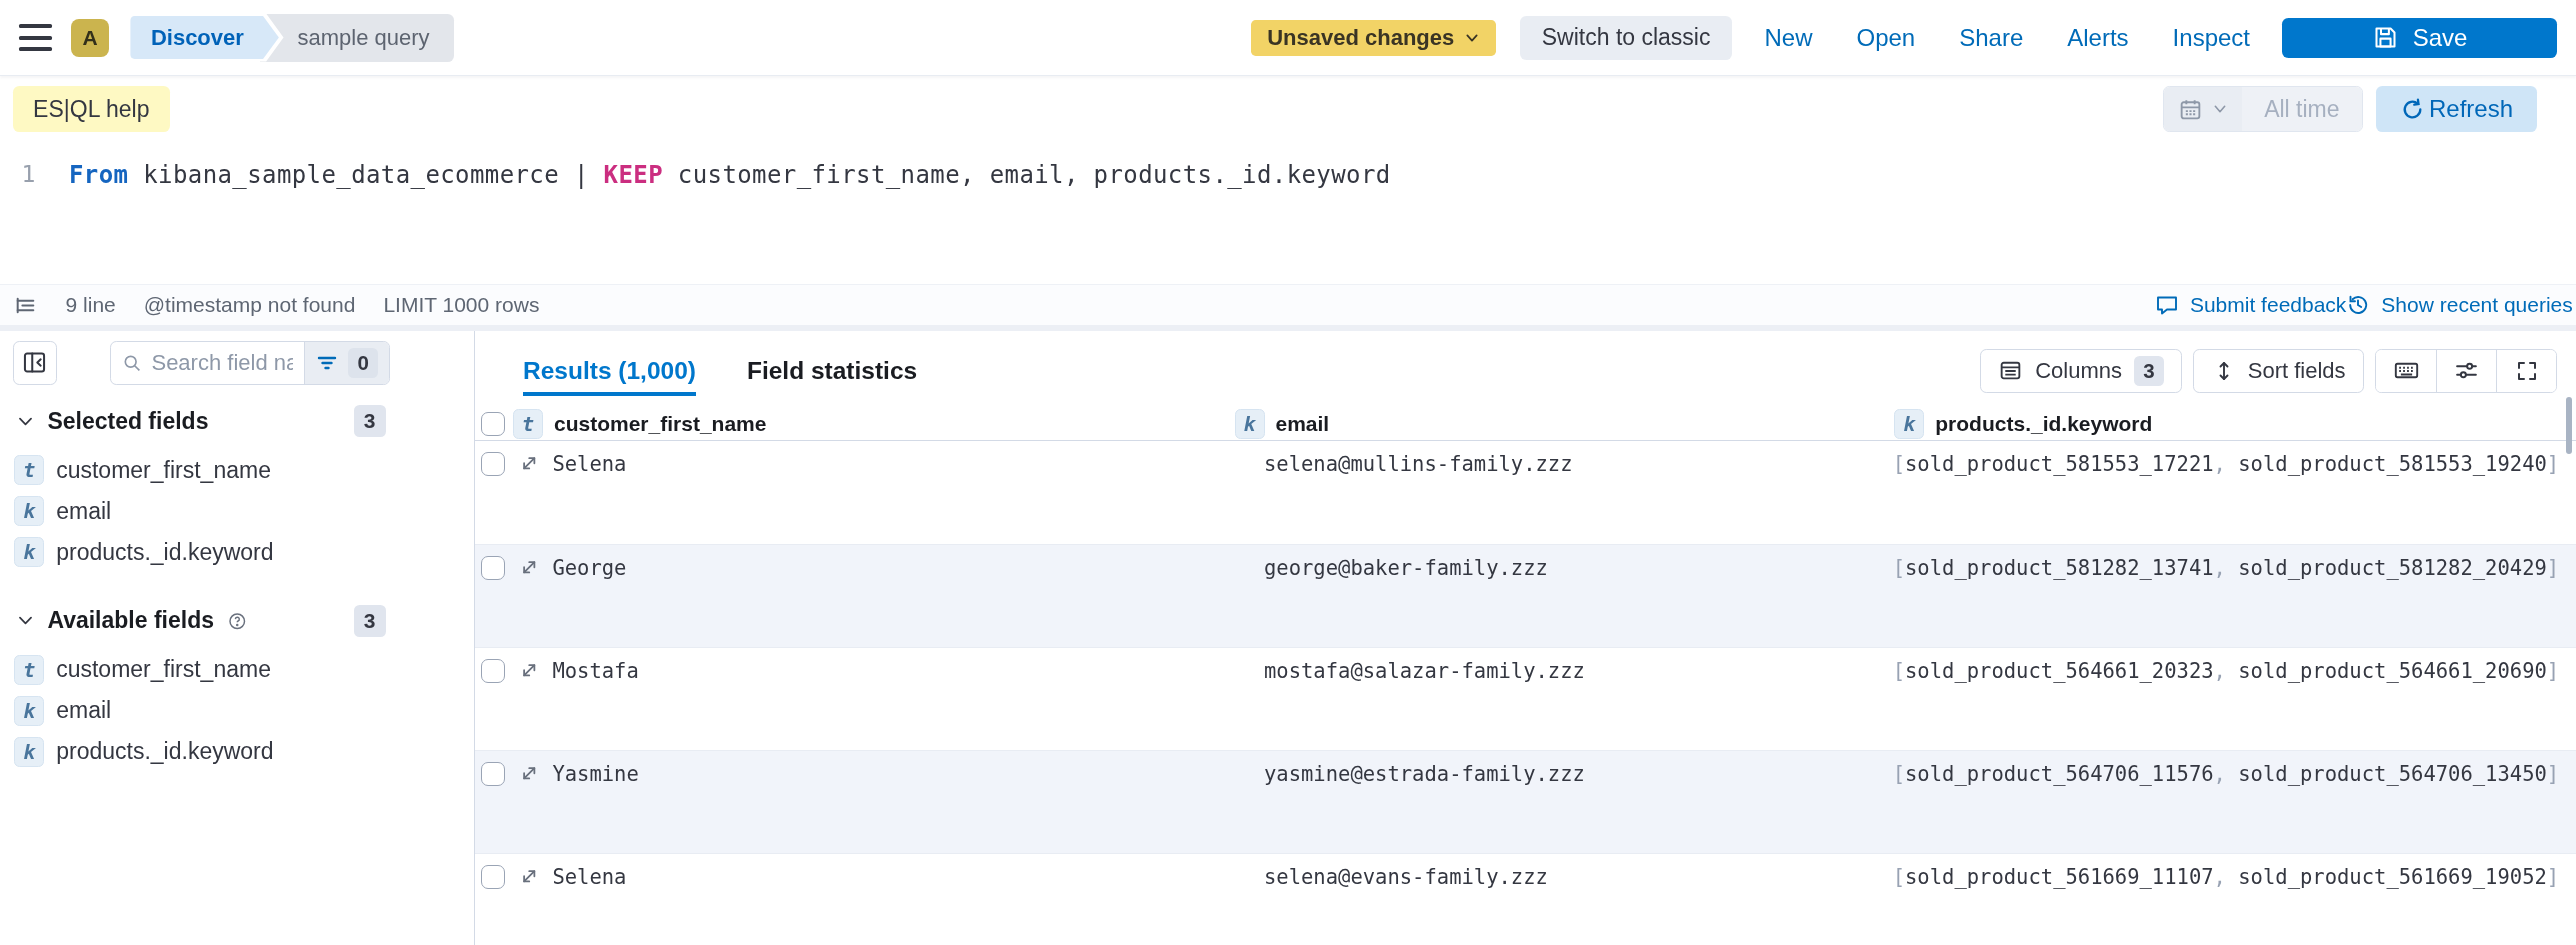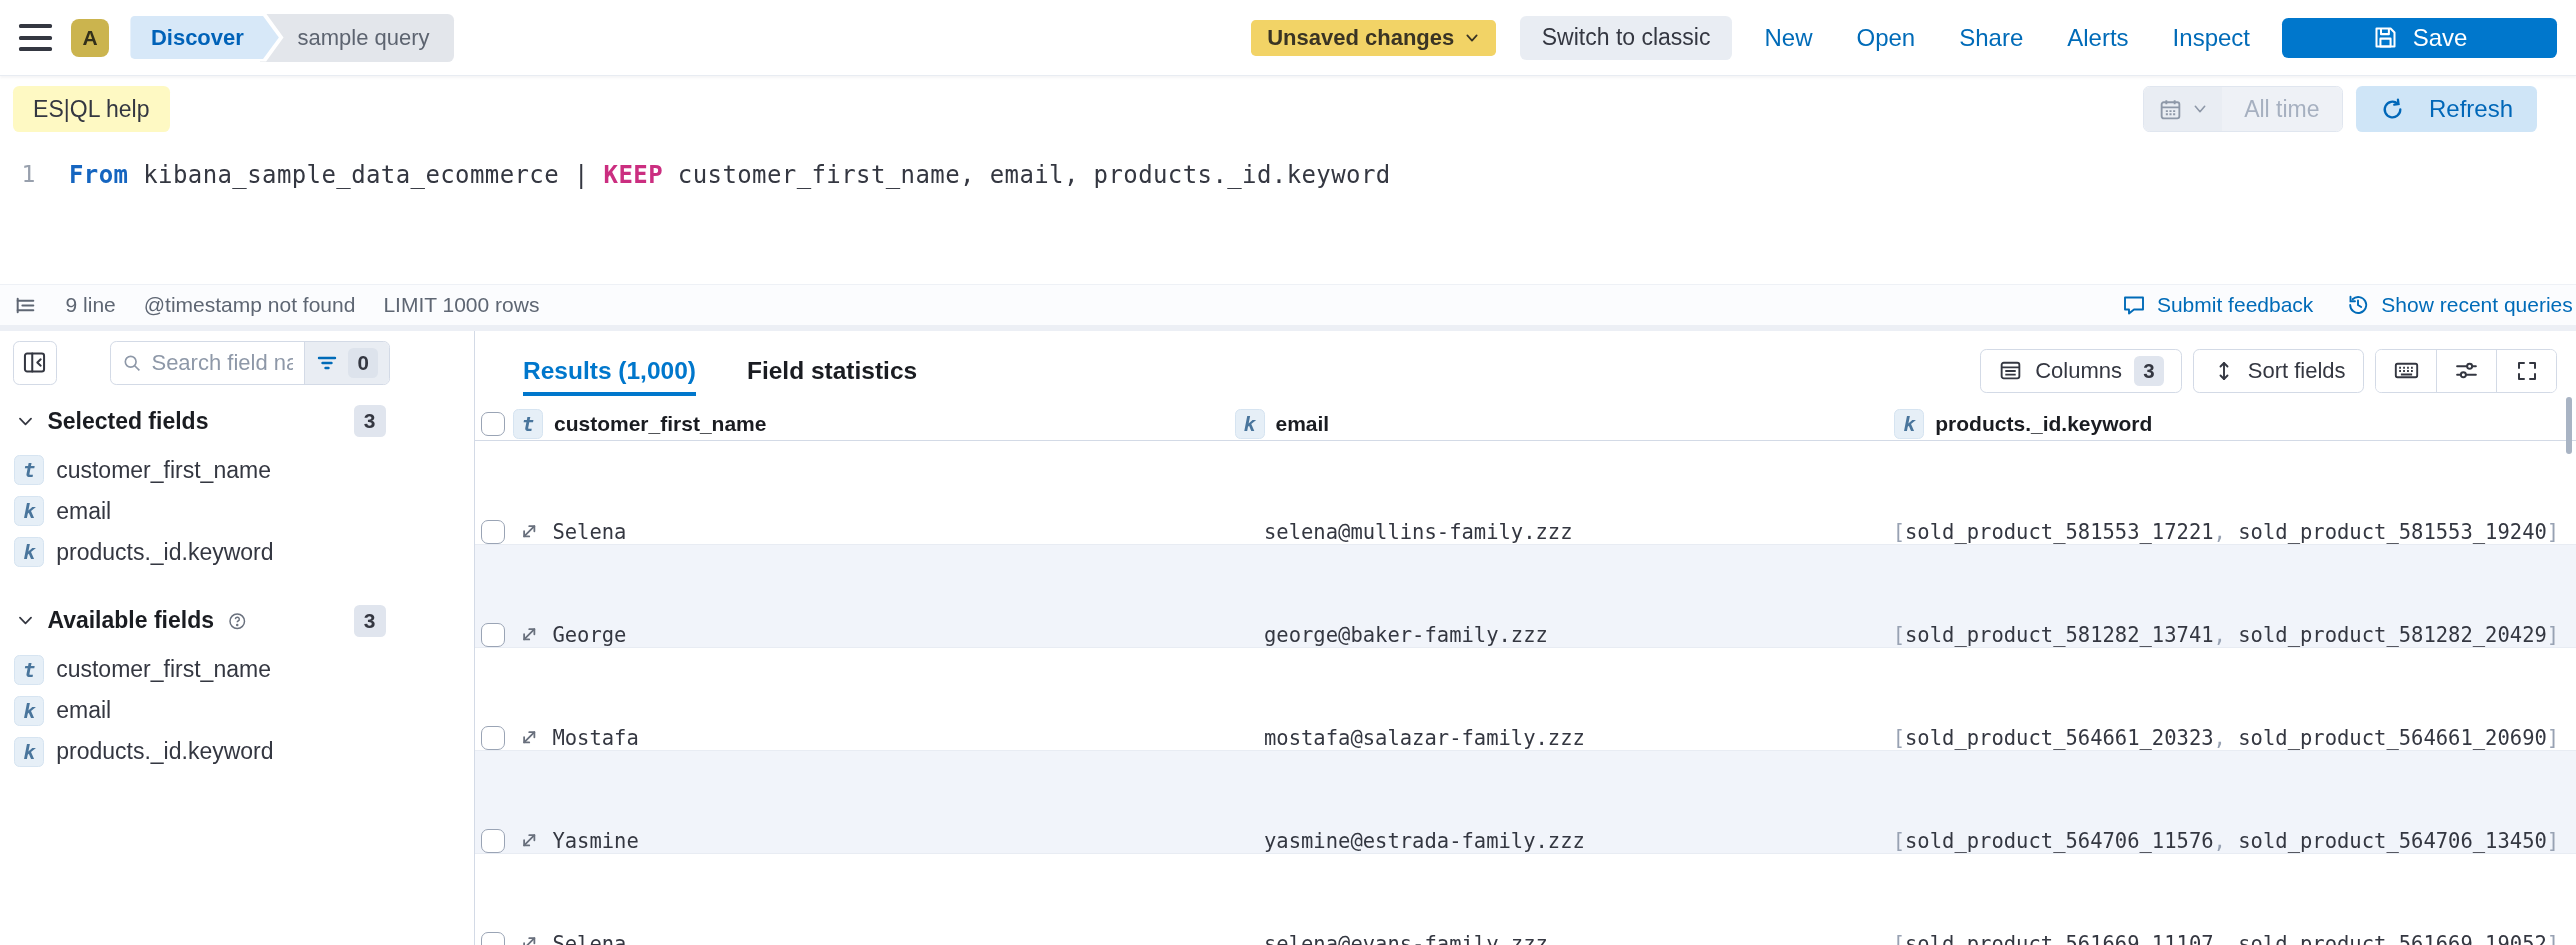--- a/index.html
+++ b/index.html
@@ -33,34 +33,34 @@
 
   
   .querybar { height:66px; display:flex; align-items:center; padding:0 39px 0 12.6px; background:#fff; }
   .btn-help { background:#fef9c3; border-radius:6.3px; height:46px; padding:0 20.5px; display:flex; align-items:center;
             font-size:23px; font-weight:500; color:#343741; cursor:pointer; }
   .querybar-right { margin-left:auto; display:flex; align-items:center; gap:13.4px; }
   .date-group { display:flex; height:46px; border:0.8px solid #e0e6ef; border-radius:6.3px; overflow:hidden; }
   .date-left { display:flex; align-items:center; gap:9.5px; padding:0 14px; background:#e9edf3; cursor:pointer; }
   .date-right { background:#eef1f6; color:#a6b0c0; font-size:23px; display:flex; align-items:center; padding:0 22px; }
   .btn-refresh { background:#cfe5f7; border:none; color:#0067b8; border-radius:6.3px; height:46px; padding:0 24px;
-            display:flex; align-items:center; gap:24px; font-size:24px; font-weight:500; cursor:pointer;justify-content:flex-end; }
+            display:flex; align-items:center; gap:4px; font-size:24px; font-weight:500; cursor:pointer;justify-content:flex-end; }
 
   
   .editor { height:142px; background:#fff; position:relative; padding-top:19px; }
   .gutter { position:absolute; left:0; top:19px; width:57px; text-align:center; color:#98a0ad; font-size:23px; }
   .qline { margin-left:69px; font-size:24px; letter-spacing:0.4px; white-space:pre; }
   .q-source { color:#1565c0; font-weight:700; }
   .q-plain  { color:#343741; }
   .q-pipe   { color:#343741; }
   .q-keep   { color:#cb2e80; font-weight:700; }
 
   .editor-footer { height:41px; background:#fbfcfe; border-top:0.8px solid #eef1f6; display:flex; align-items:center;
             padding:0 3.2px 0 12.6px; gap:28px; color:#5e6673; font-size:21px; }
-  .ef-right { margin-left:auto; display:flex; align-items:flex-start; gap:33px; }
+  .ef-right { margin-left:auto; display:flex; align-items:flex-start; }
   .ef-link { color:#006bb8; font-weight:500; display:flex; align-items:center; gap:11px; cursor:pointer; white-space:nowrap; }
   .gap-band { height:6.3px; background:#eceff5; }
 
   
   .main { height:614px; display:flex; background:#fff; }
 
   
   .sidebar { width:475px; flex:0 0 475px; border-right:0.8px solid #d3dae6; padding:9.5px 0 0 12.6px; }
   .sb-top { display:flex; gap:9.5px; height:44px; width:377px; margin-bottom:20.5px; }
   .btn-collapse { width:44px; height:44px; flex:0 0 44px; border:0.8px solid #d3dae6; border-radius:6.3px; background:#fff;
@@ -99,21 +99,21 @@
   .igbtn + .igbtn { border-left:0.8px solid #d3dae6; }
 
   
   .ghead { display:flex; align-items:center; height:32px; margin-top:9.5px; border-bottom:0.8px solid #d3dae6; }
   .gcheckcell { width:38px; flex:0 0 38px; padding-left:6.3px; }
   .checkbox { width:24px; height:24px; border:1.6px solid #9aa4b5; border-radius:7px; background:#fff; cursor:pointer; }
   .hcol { display:flex; align-items:center; gap:11px; font-size:21px; font-weight:700; color:#1a1c21; }
   .hc1 { flex:0 0 712px; }
   .hc2 { flex:0 0 663px; padding-left:9.5px; }
   .hc3 { flex:1; padding-left:6.3px; }
-  .grow { display:flex; height:103px; padding-top:11px; align-items:flex-end; }
+  .grow { display:flex; height:103px; padding-top:11px; align-items:flex-start; }
   .grow + .grow { border-top:0.8px solid #e8ecf3; }
   .grow.stripe { background:#f1f4fa; }
   .gcell { font-size:20.5px; }
   .c1 { flex:0 0 712px; padding-left:6.3px; display:flex; gap:12.6px; align-items:flex-start; }
   .c2 { flex:0 0 663px; padding-left:39px; }
   .c3 { flex:1; padding-left:4.7px; white-space:nowrap; overflow:hidden; }
   .punct { color:#98a2b3; }
   .expand-btn { margin-top:0.8px; cursor:pointer; }
   .scroll-thumb { position:absolute; right:4px; top:66px; width:6.3px; height:57px; background:#a9b4c4; border-radius:3.2px; }
 </style>

